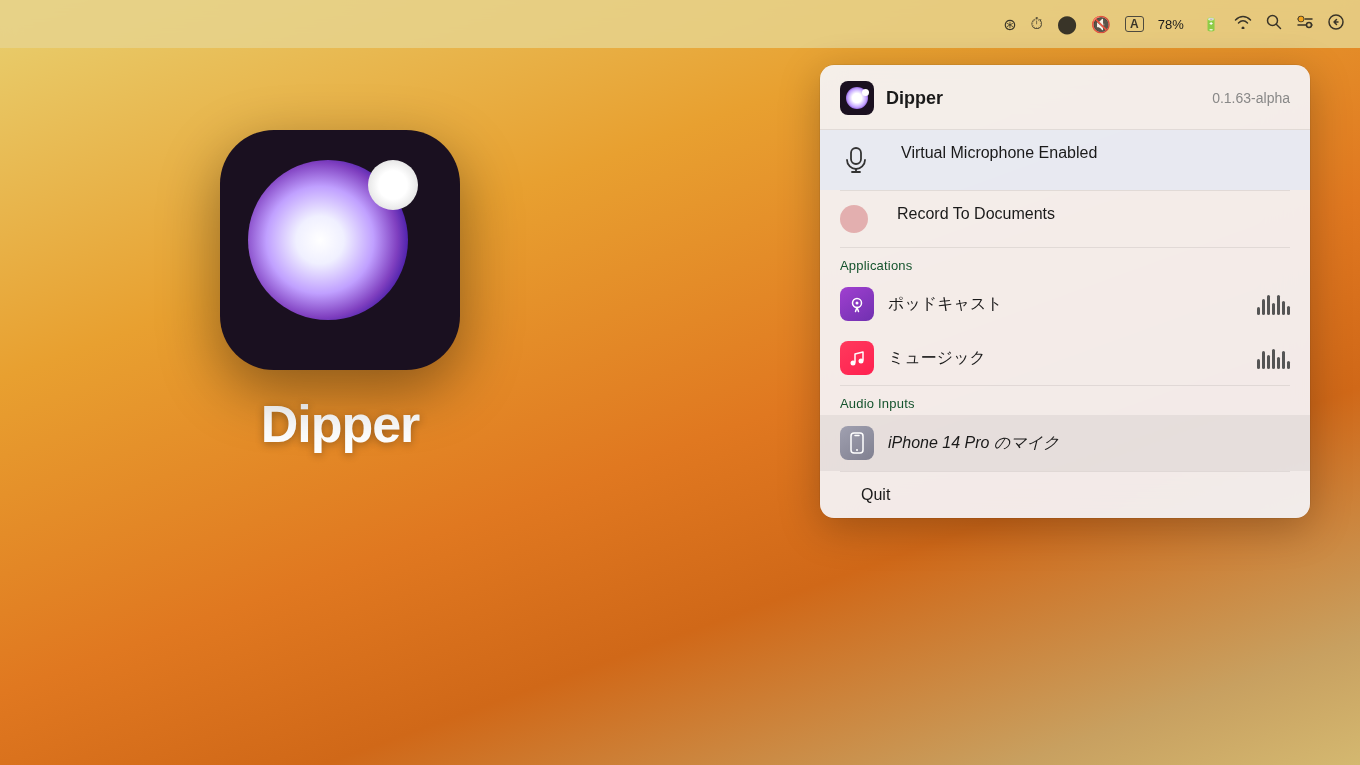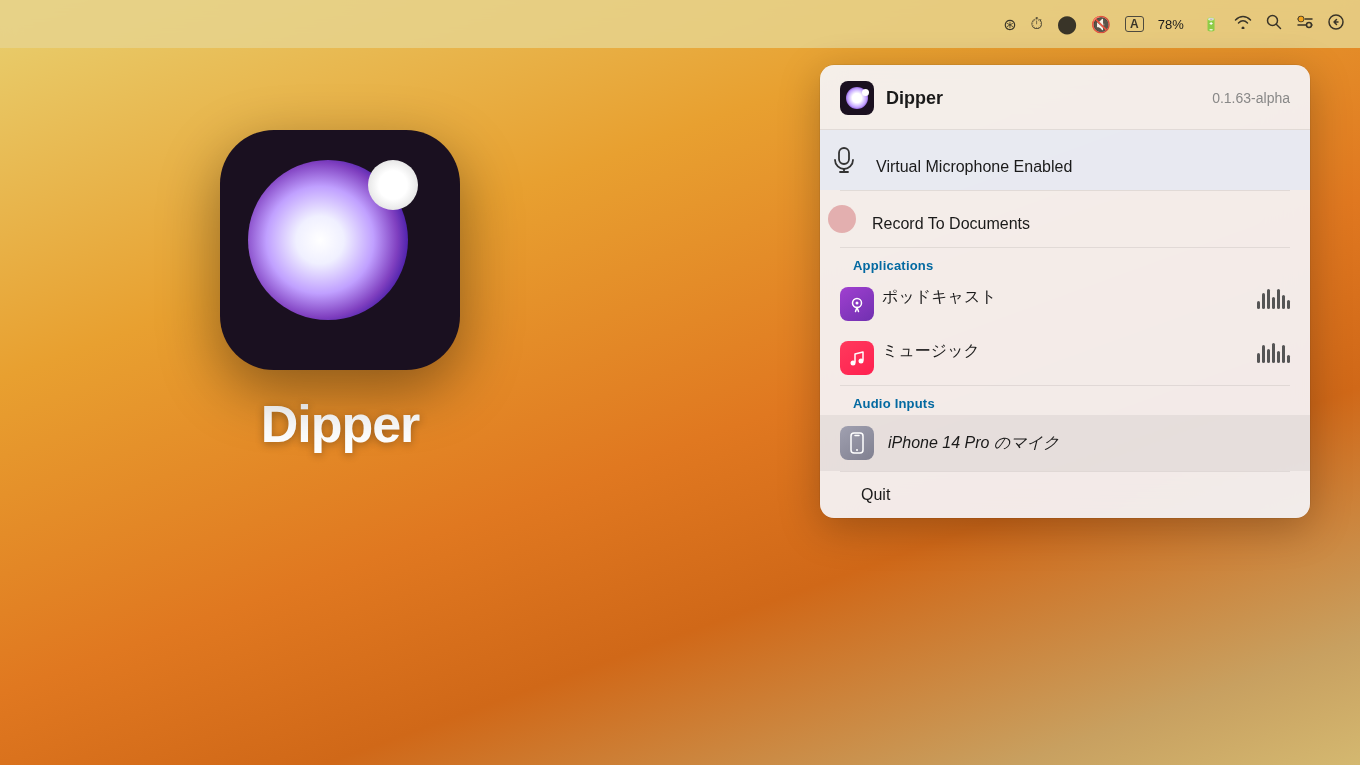--- a/index.html
+++ b/index.html
@@ -174,23 +174,23 @@
 
     .menu-version {
       font-size: 14px;
       color: #888;
       font-weight: 400;
     }
 
     
     .menu-item {
       display: flex;
-      align-items: flex-end;
-      padding: 14px 8px;
-      gap: 16px;
+      align-items: flex-start;
+      padding: 14px 20px;
+      gap: 29px;
       cursor: pointer;
       position: relative;
     }
 
     .menu-item-separator {
       height: 1px;
       background: rgba(0,0,0,0.08);
       margin: 0 20px;
     }
 
@@ -213,32 +213,33 @@
       flex-shrink: 0;
     }
 
     .menu-item-label {
       font-size: 16px;
       color: #1a1a1a;
       font-weight: 400;
     }
 
     .section-header {
-      padding: 10px 33px 4px;
+      padding: 10px 20px 4px;
       font-size: 13px;
-      font-weight: 700;
-      color: #0369a1;
+      font-weight: 400;
+      color: #14532d;
       letter-spacing: 0.2px;
     }
 
     
     .app-list-item {
       display: flex;
+      align-items: center;
       padding: 10px 20px;
-      gap: 8px;
+      gap: 14px;
       cursor: pointer;
     }
 
     .app-icon-podcasts {
       width: 34px;
       height: 34px;
       border-radius: 8px;
       background: linear-gradient(145deg, #a040d0, #7030b0);
       display: flex;
       align-items: center;

